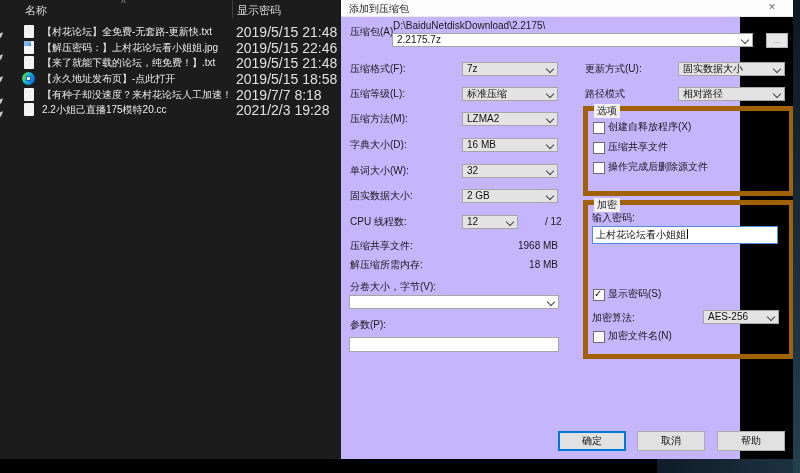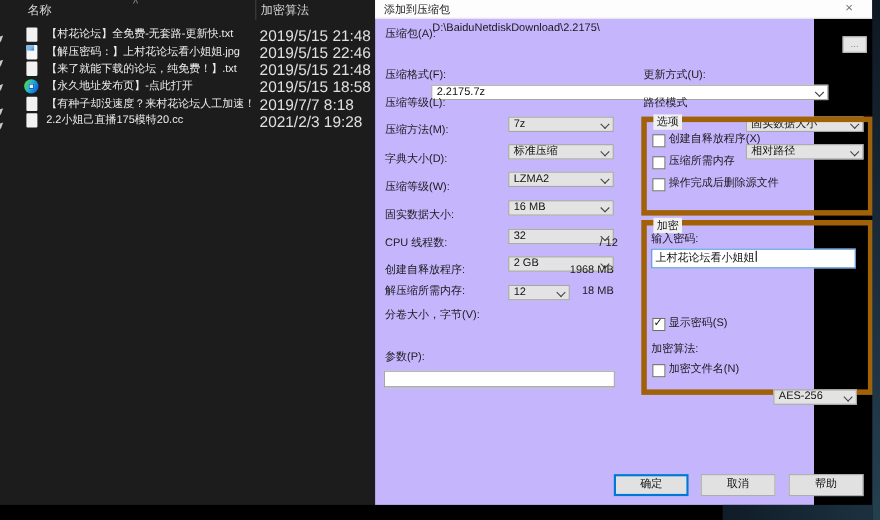--- a/index.html
+++ b/index.html
@@ -29,21 +29,21 @@
   
   .dialog{position:absolute;left:341px;top:0;width:399px;height:459px;background:#c4b5fd;}
   .titlebar{position:absolute;left:0;top:0;width:452px;height:16px;background:#fdfdfd;
             border-bottom:1px solid #e9e9e9;}
   .titlebar .ttl{position:absolute;left:8px;top:2px;font-size:10px;color:#1a1a1a;}
   .close-x{position:absolute;right:14px;top:0px;font-size:12px;color:#707070;width:14px;height:14px;
            text-align:center;line-height:14px;}
   .lbl{position:absolute;font-size:10px;color:#1a1a1a;line-height:14px;white-space:nowrap;}
   .val{position:absolute;font-size:10px;color:#1a1a1a;line-height:14px;white-space:nowrap;text-align:right;}
   .combo{position:absolute;height:14px;background:#e3e3e3;border:1px solid #a6a6a6;box-sizing:border-box;
-         font-size:10px;line-height:12px;color:#111;padding:0 14px 0 4px;white-space:nowrap;overflow:hidden;margin-top:44px;}
+         font-size:10px;line-height:12px;color:#111;padding:0 14px 0 4px;white-space:nowrap;overflow:hidden;}
   .combo.white{background:#fff;}
   .chev{position:absolute;right:4px;top:3px;width:5px;height:5px;border-right:1px solid #444;
         border-bottom:1px solid #444;transform:rotate(45deg);}
   .tbox{position:absolute;height:15px;background:#fff;border:1px solid #a6a6a6;box-sizing:border-box;}
   .browse-btn{position:absolute;left:425px;top:33px;width:22px;height:15px;background:#e6e6e6;
               border:1px solid #b4b4b4;box-sizing:border-box;color:#8a8a8a;font-size:9px;
               text-align:center;line-height:12px;}
   .grp{position:absolute;border:5px solid #a16207;}
   .gtitle{position:absolute;top:-7px;left:6px;background:#f0f0f0;padding:0 3px;font-size:10px;color:#1a1a1a;}
   .cb{position:absolute;height:12px;font-size:10px;color:#1a1a1a;}
@@ -69,21 +69,21 @@
 <div class="file-pane">
   <span class="sc-arrow" style="top:27px"></span>
   <span class="sc-arrow" style="top:49px"></span>
   <span class="sc-arrow" style="top:71px"></span>
   <span class="sc-arrow" style="top:93px"></span>
   <span class="sc-arrow" style="top:106px"></span>
 
   <div class="col-head" style="left:25px">名称</div>
   <div class="sort-caret">^</div>
   <div class="col-div"></div>
-  <div class="col-head" style="left:237px">加密算法</div>
+  <div class="col-head" style="left:237px">显示密码</div>
 
   <div class="frow" style="top:24px">
     <span class="ficon icon-doc"></span>
     <span class="fname">【村花论坛】全免费-无套路-更新快.txt</span>
     <span class="fdate">2019/5/15 21:48</span>
   </div>
   <div class="frow" style="top:40px">
     <span class="ficon icon-img"></span>
     <span class="fname">【解压密码：】上村花论坛看小姐姐.jpg</span>
     <span class="fdate">2019/5/15 22:46</span>
@@ -141,40 +141,40 @@
     <span>LZMA2</span>
     <span class="chev"></span>
   </div>
 
   <span class="lbl" style="left:9px;top:138px">字典大小(D):</span>
   <div class="combo" style="left:121px;top:138px;width:96px">
     <span>16 MB</span>
     <span class="chev"></span>
   </div>
 
-  <span class="lbl" style="left:9px;top:164px">压缩等级(W):</span>
+  <span class="lbl" style="left:9px;top:164px">单词大小(W):</span>
   <div class="combo" style="left:121px;top:164px;width:96px">
     <span>32</span>
     <span class="chev"></span>
   </div>
 
   <span class="lbl" style="left:9px;top:189px">固实数据大小:</span>
   <div class="combo" style="left:121px;top:189px;width:96px">
     <span>2 GB</span>
     <span class="chev"></span>
   </div>
 
   <span class="lbl" style="left:9px;top:215px">CPU 线程数:</span>
   <div class="combo" style="left:121px;top:215px;width:56px">
     <span>12</span>
     <span class="chev"></span>
   </div>
   <span class="lbl" style="left:204px;top:215px">/ 12</span>
 
-  <span class="lbl" style="left:9px;top:239px">创建自释放程序:</span>
+  <span class="lbl" style="left:9px;top:239px">压缩共享文件:</span>
   <span class="val" style="left:121px;top:239px;width:96px">1968 MB</span>
 
   <span class="lbl" style="left:9px;top:258px">解压缩所需内存:</span>
   <span class="val" style="left:121px;top:258px;width:96px">18 MB</span>
 
   <span class="lbl" style="left:9px;top:280px">分卷大小，字节(V):</span>
   <div class="combo white" style="left:8px;top:295px;width:210px">
     <span></span>
     <span class="chev"></span>
   </div>
@@ -196,21 +196,21 @@
 
   <div class="grp" style="left:242px;top:106px;width:201px;height:80px">
     <span class="gtitle">选项</span>
   </div>
   <div class="cb" style="left:252px;top:122px">
     <span class="box"></span>
     <span class="cblbl">创建自释放程序(X)</span>
   </div>
   <div class="cb" style="left:252px;top:142px">
     <span class="box"></span>
-    <span class="cblbl">压缩所需内存</span>
+    <span class="cblbl">压缩共享文件</span>
   </div>
   <div class="cb" style="left:252px;top:162px">
     <span class="box"></span>
     <span class="cblbl">操作完成后删除源文件</span>
   </div>
 
   <div class="grp" style="left:242px;top:200px;width:201px;height:149px">
     <span class="gtitle">加密</span>
   </div>
   <span class="lbl" style="left:251px;top:211px">输入密码:</span>

